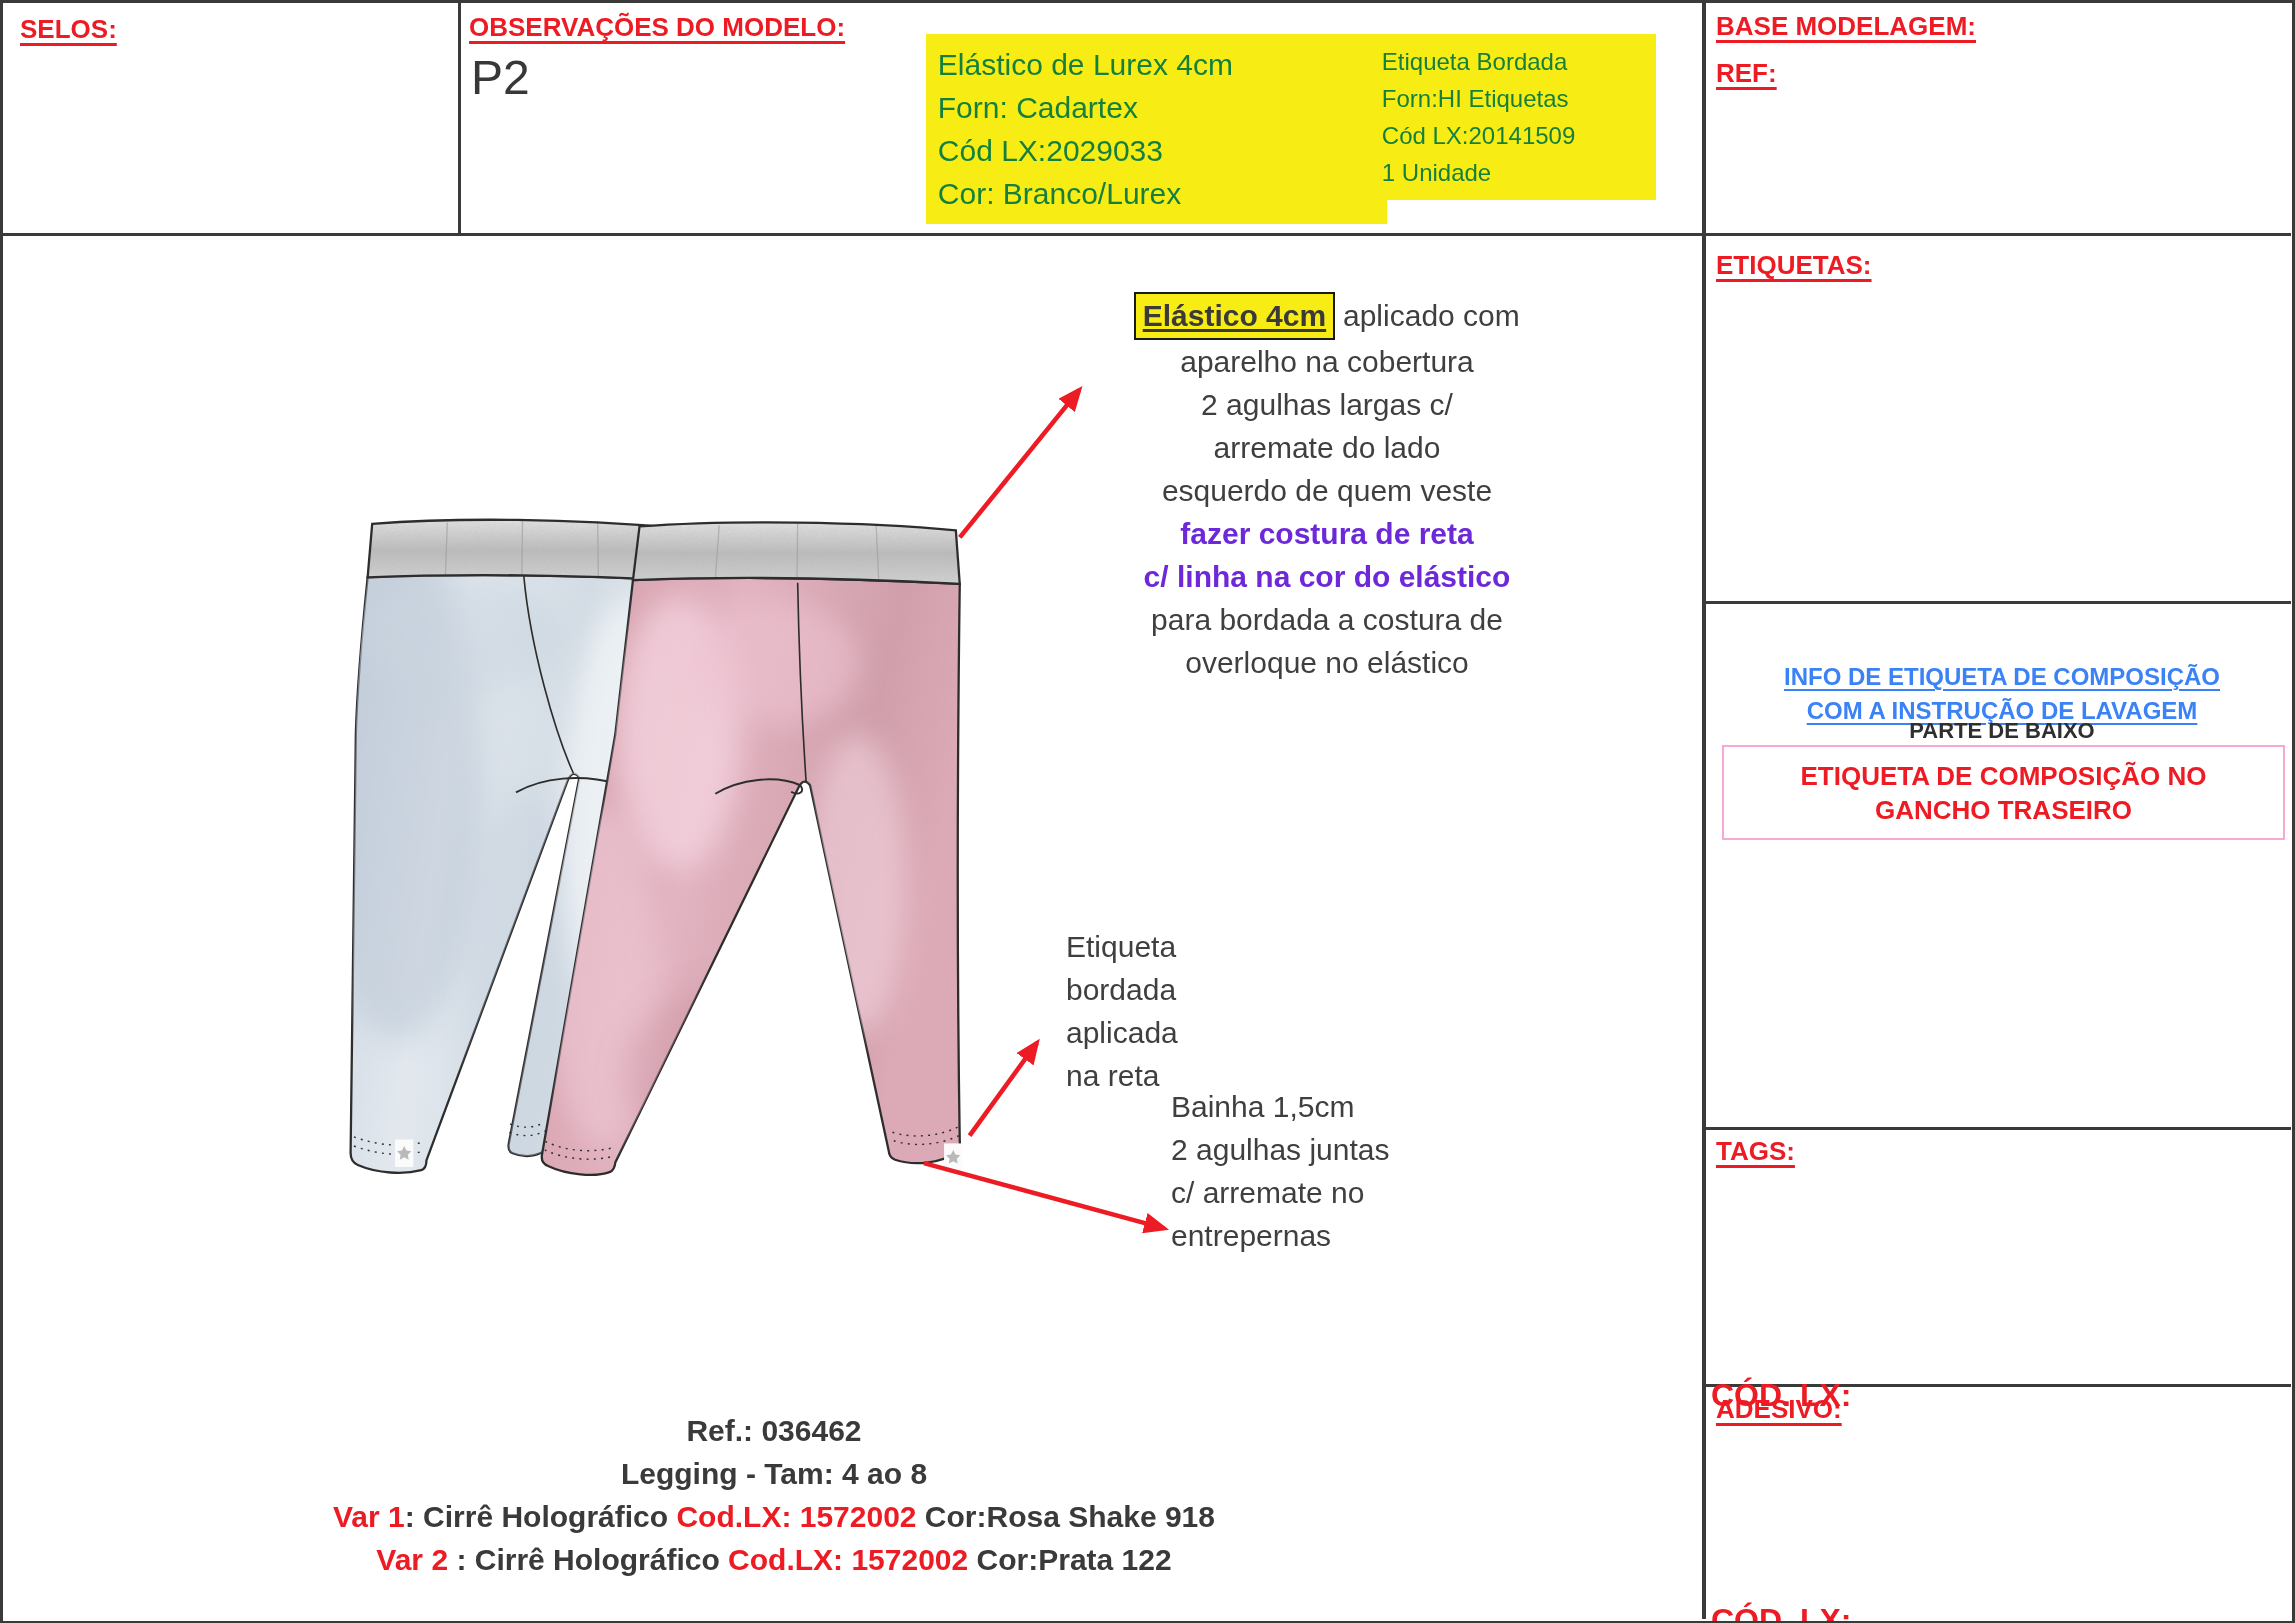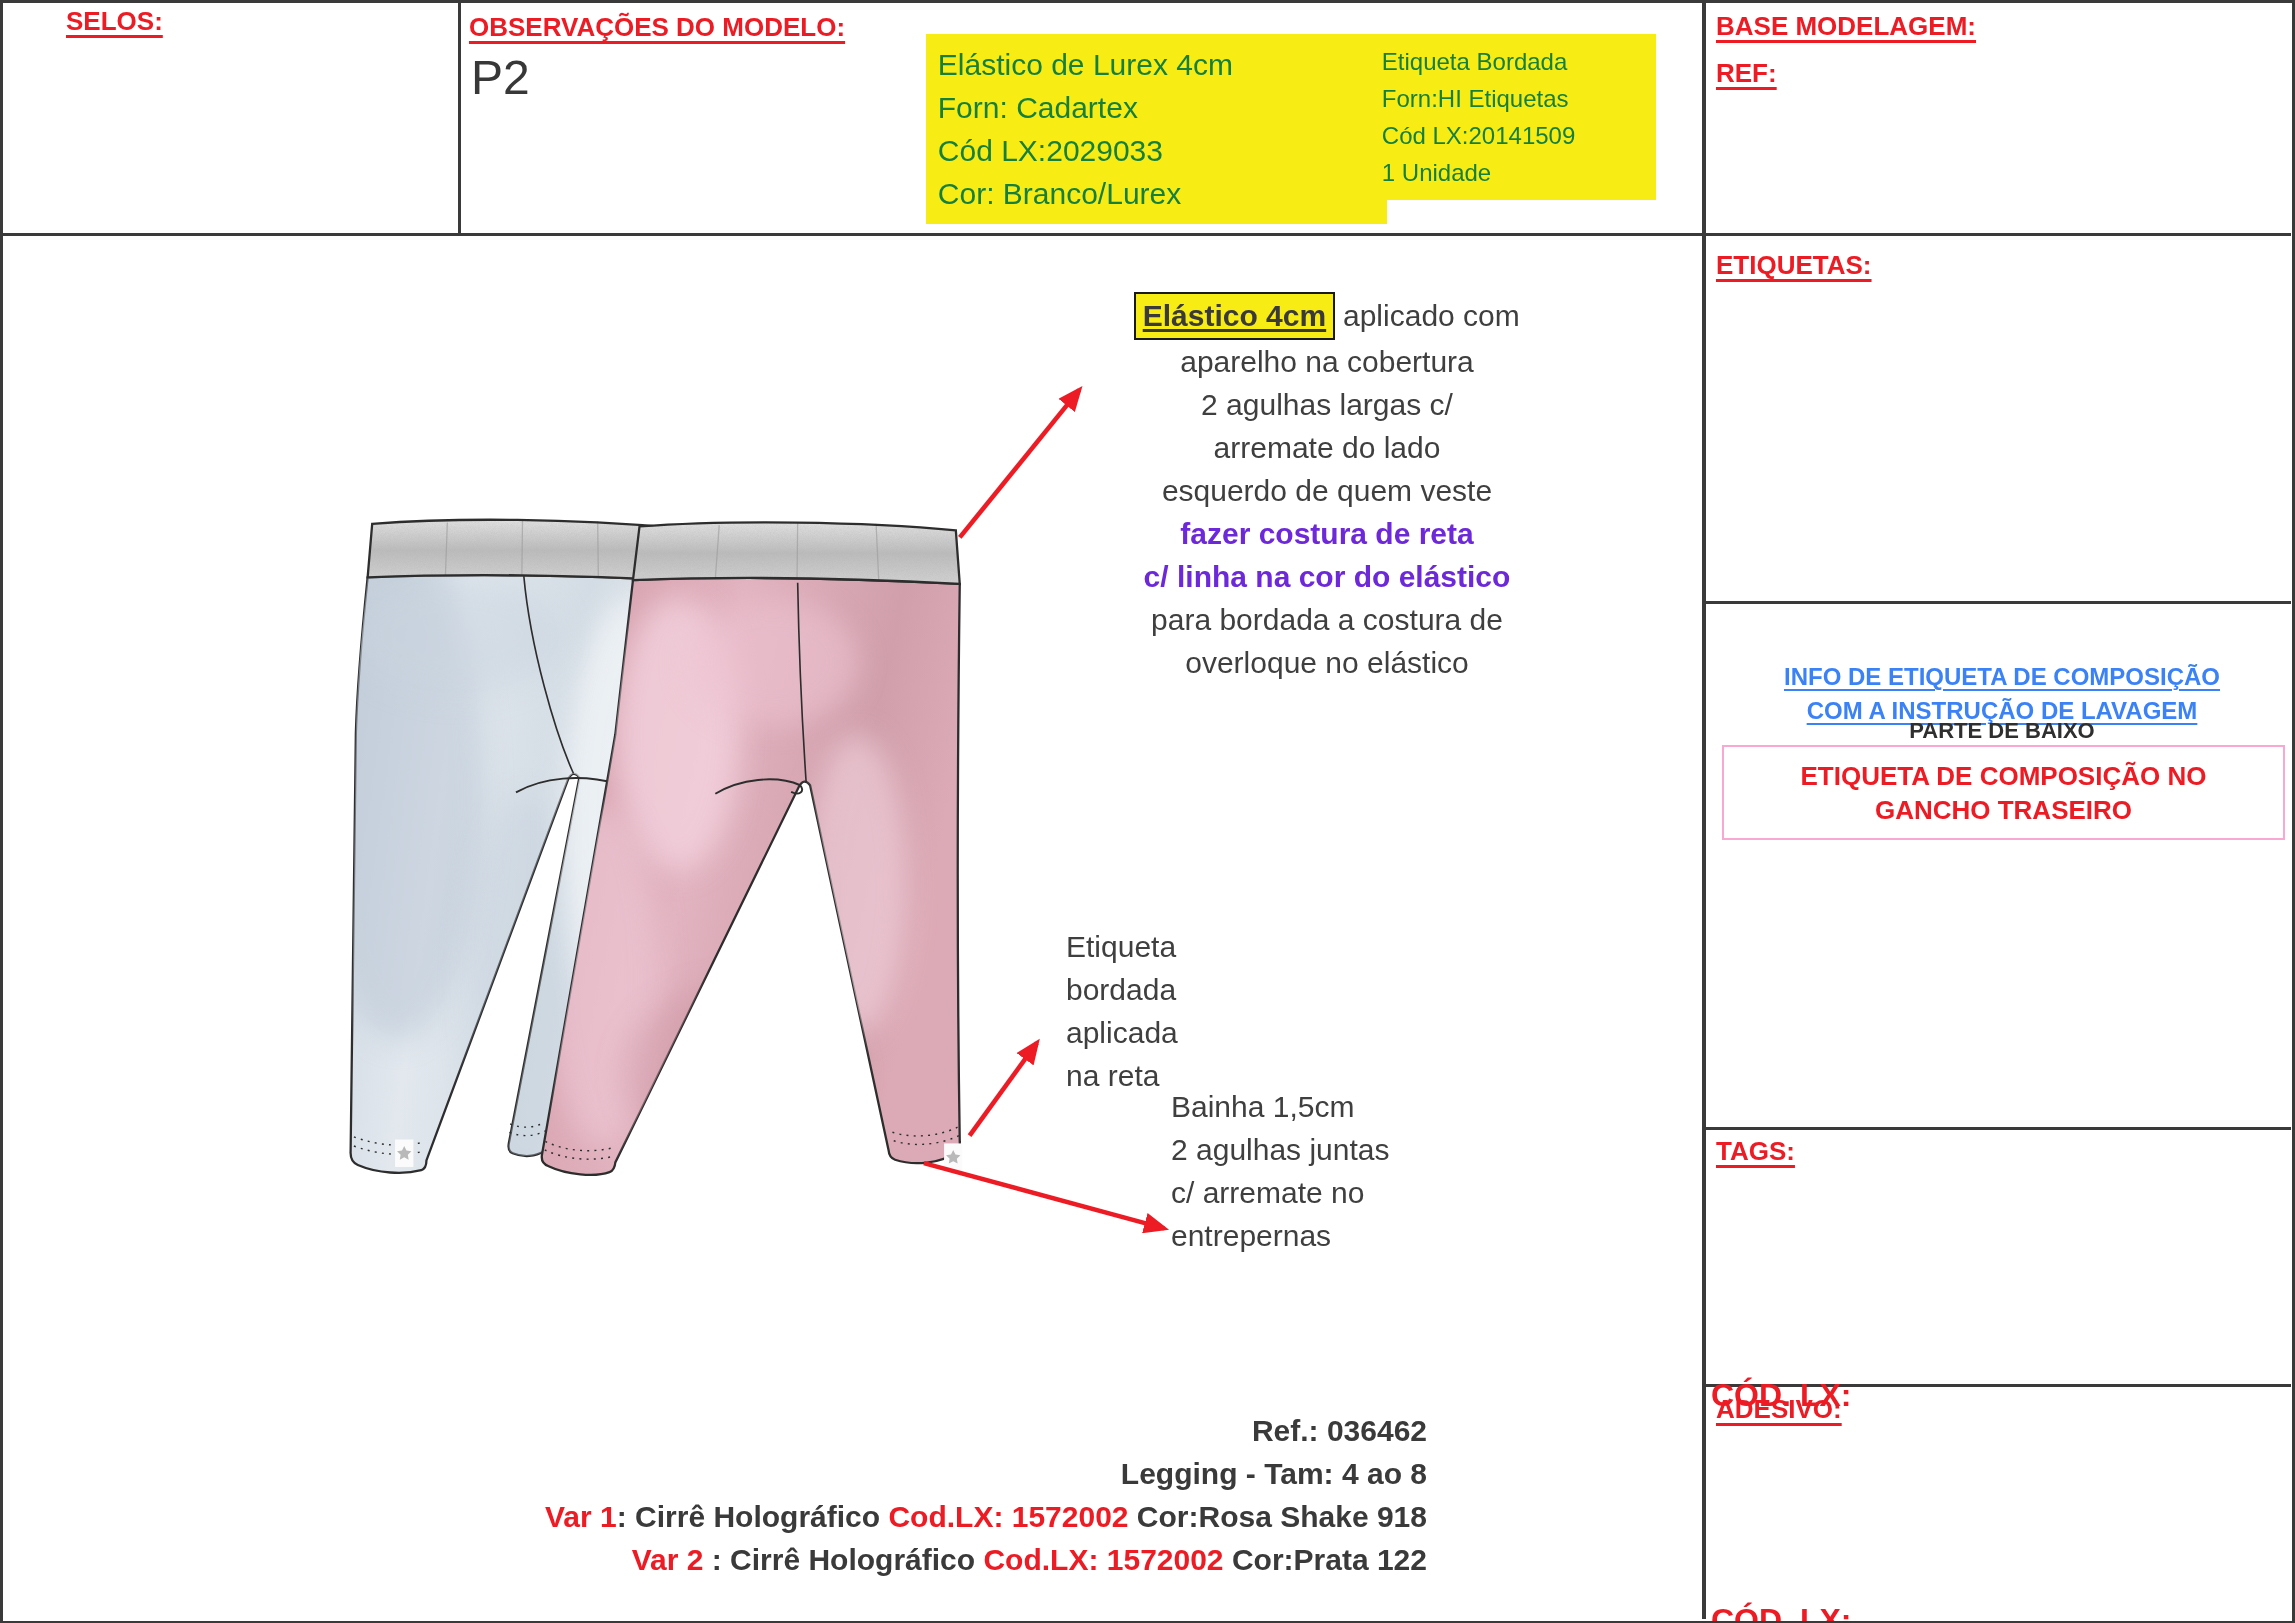--- a/index.html
+++ b/index.html
@@ -33,38 +33,38 @@
   .info-title{
     color:#3b82f6;font-weight:bold;font-size:24px;line-height:34px;text-align:center;
     text-decoration:underline;text-decoration-thickness:2px;text-underline-offset:3.9px;margin-top:48px;
   }
   .parte-baixo{color:#2f2f2f;font-weight:bold;font-size:22px;text-align:center;}
   .red-box{
     border:2px solid #f9a8d4;display:flex;flex-direction:column;justify-content:center;
     text-align:center;color:#ED1C24;font-weight:bold;font-size:26px;line-height:34px;
     box-sizing:border-box;
   }
-  .footer-block{text-align:right;font-weight:bold;font-size:30px;line-height:43px;color:#3a3a3a;}
+  .footer-block{text-align:center;font-weight:bold;font-size:30px;line-height:43px;color:#3a3a3a;}
   .footer-red{color:#ED1C24;}
   .nowrap{white-space:nowrap;}
 </style>
 </head>
 <body>
 
 <div class="page">
 
   <div class="divider" style="left:455px;top:0;width:3.3px;height:230px;"></div>
   <div class="divider" style="left:0;top:230px;width:1699px;height:3.3px;"></div>
   <div class="divider" style="left:1699px;top:0;width:3.9px;height:1616px;"></div>
   <div class="divider" style="left:1703px;top:230px;width:585px;height:3.3px;"></div>
   <div class="divider" style="left:1703px;top:598px;width:585px;height:3.3px;"></div>
   <div class="divider" style="left:1703px;top:1124px;width:585px;height:3.3px;"></div>
   <div class="divider" style="left:1703px;top:1381px;width:585px;height:3.3px;"></div>
 
-  <div class="abs red-head" style="left:17px;top:3px;margin-left:46px;">SELOS:</div>
+  <div class="abs red-head" style="left:17px;top:11px;">SELOS:</div>
   <div class="abs red-head" style="left:466px;top:9.1px;">OBSERVAÇÕES DO MODELO:</div>
   <div class="abs model-code" style="left:468px;top:51px;">P2</div>
 
   <div class="abs yellow-note big" style="left:923px;top:31px;width:461px;">
     <div>Elástico de Lurex 4cm</div>
     <div>Forn: Cadartex</div>
     <div>Cód LX:2029033</div>
     <div>Cor: Branco/Lurex</div>
   </div>
   <div class="abs yellow-note small" style="left:1367px;top:31px;width:286px;">

